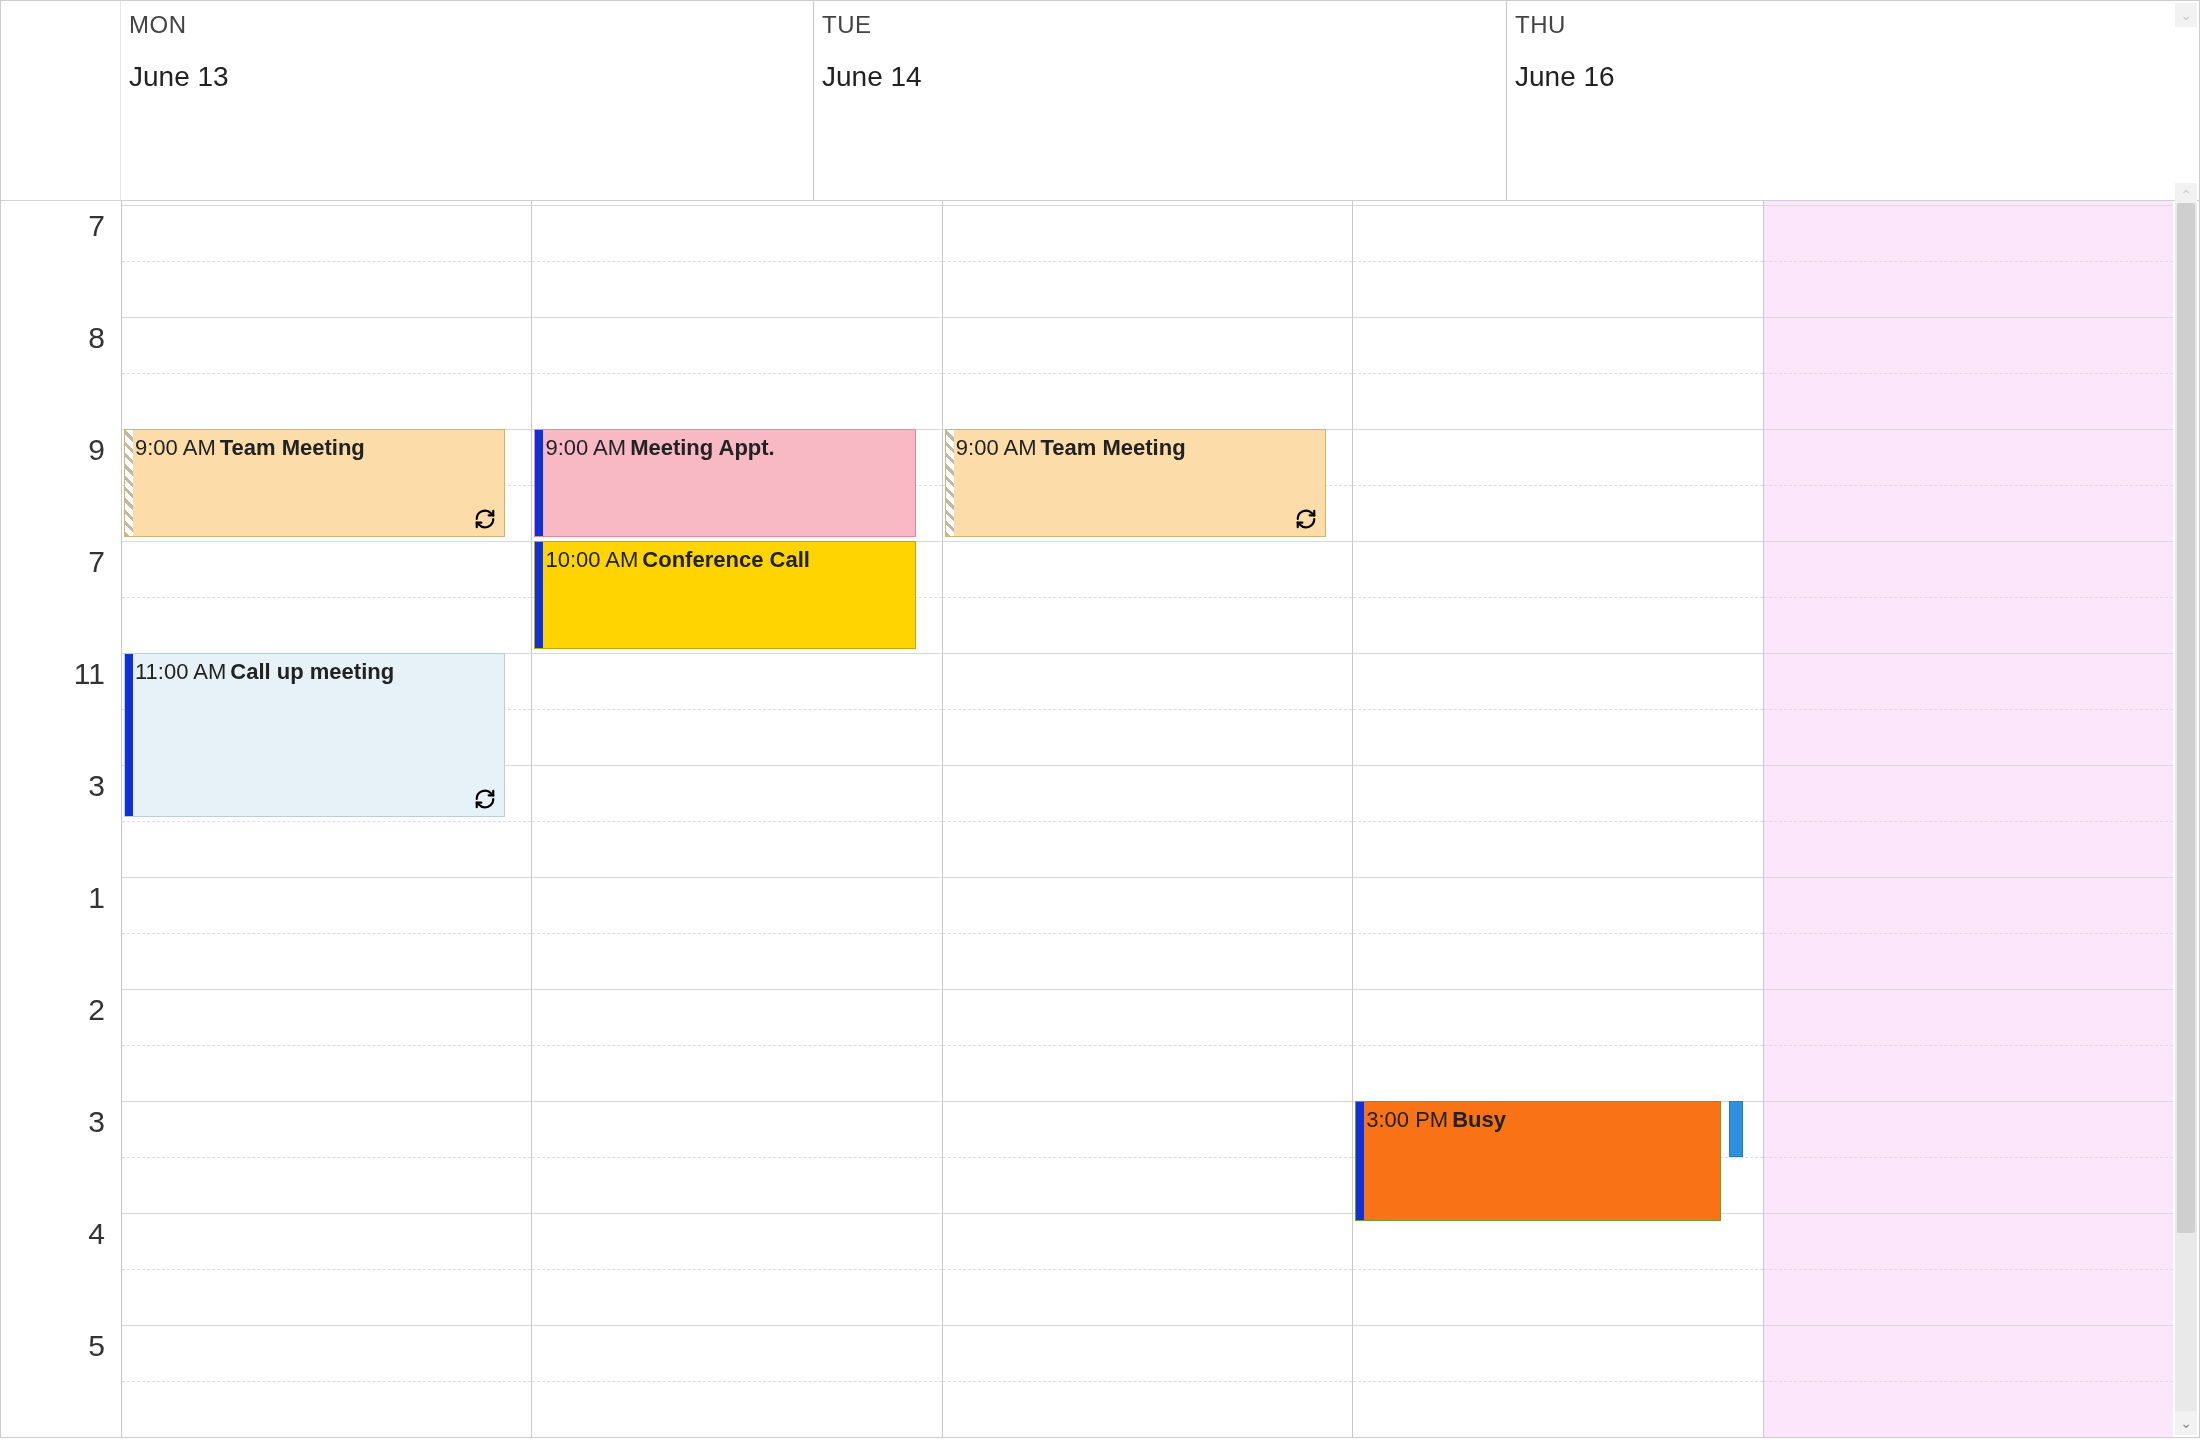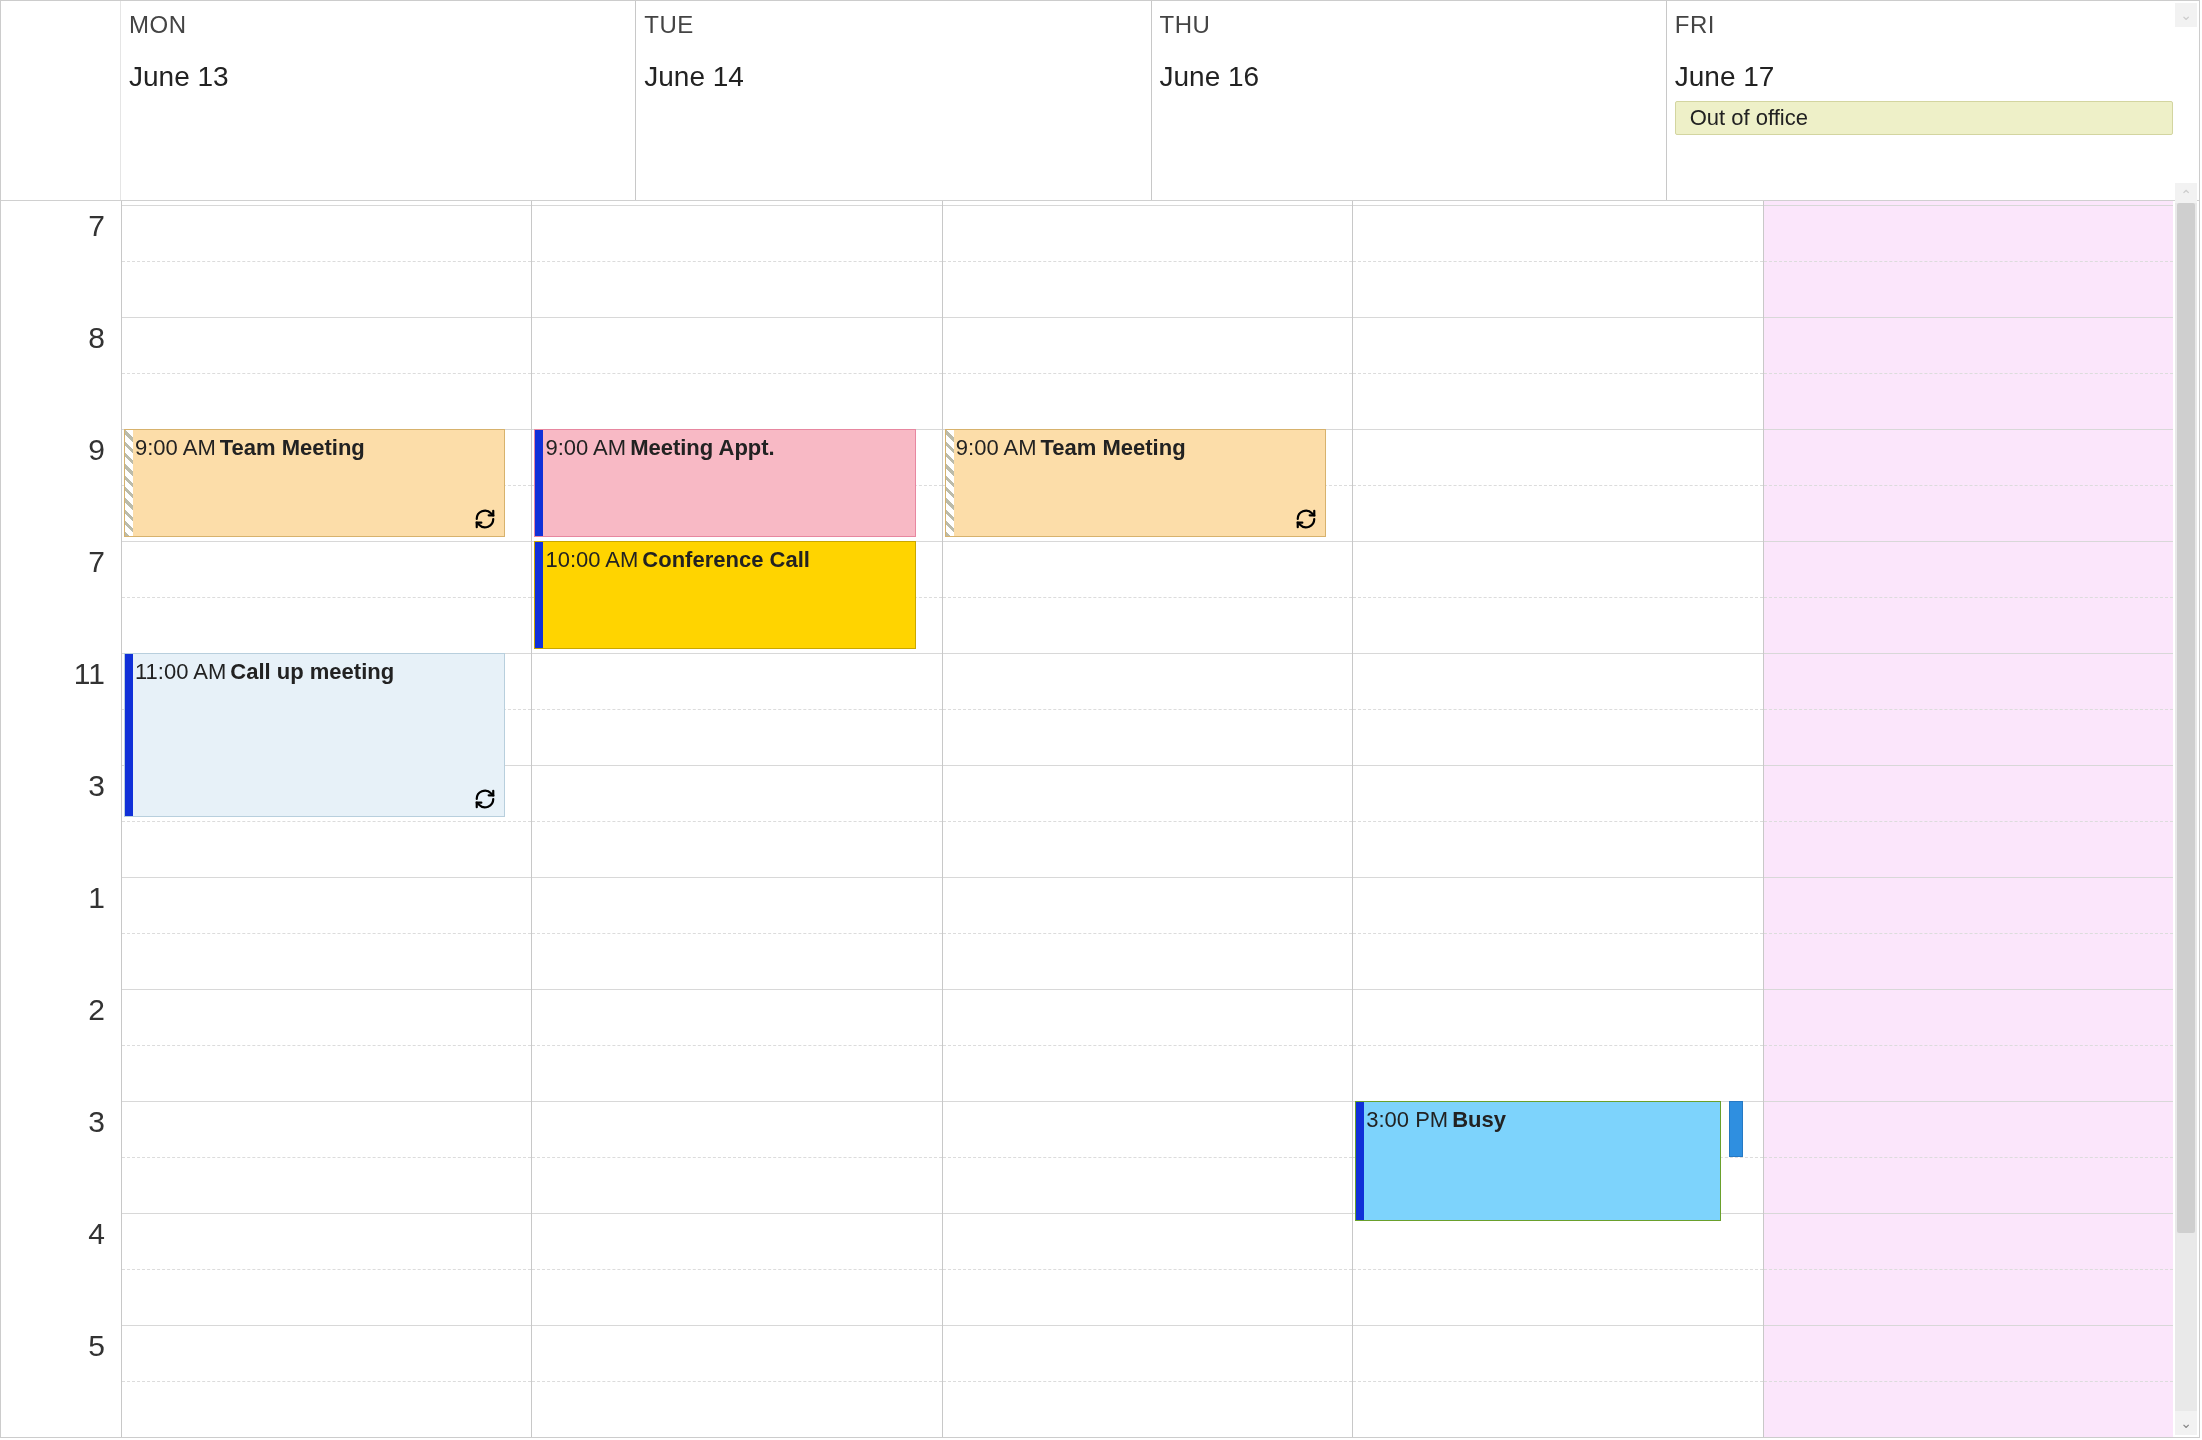--- a/index.html
+++ b/index.html
@@ -119,21 +119,21 @@
     width: 8px;
   }
   .event .stripe.busy-pattern {
     background-image: repeating-linear-gradient(45deg,#bba 0 3px,#fff 3px 8px);
   }
   .event .stripe.solid-blue { background: #1030d8; }
   .peach { background: #fcdda9; border-color: #d7b26d; }
   .pink  { background: #f8b9c5; border-color: #e787a0; }
   .yellow{ background: #ffd400; border-color: #c9a700; }
   .lightblue { background: #e7f1f8; border-color: #b8cfdd; }
-  .green { background: #7dd3fc; border-color: #6aa02c; }
+  .green { background: #f97316; border-color: #6aa02c; }
   .mini-blue {
     position: absolute;
     width: 14px;
     background: #2f8fe0;
     border: 1px solid #2679c4;
   }
 
   .recur-icon {
     position: absolute;
     right: 8px;
@@ -188,26 +188,20 @@
       <div class="dow">MON</div>
       <div class="date-label">June 13</div>
     </div>
     <div class="day-header">
       <div class="dow">TUE</div>
       <div class="date-label">June 14</div>
     </div>
     <div class="day-header">
       <div class="dow">THU</div>
       <div class="date-label">June 16</div>
-    </div>
-    <div class="day-header" style="padding-right:26px;">
-      <div class="allday-bg"></div>
-      <div class="dow">FRI</div>
-      <div class="date-label">June 17</div>
-      <div class="allday-event">Out of office</div>
     </div>
   </div>
 
   <div class="grid-body">
     <div class="time-gutter" id="time-gutter">
         <div class="hour-label" style="top: 12px;">7</div>
         <div class="hour-label" style="top: 124px;">8</div>
         <div class="hour-label" style="top: 236px;">9</div>
         <div class="hour-label" style="top: 348px;">7</div>
         <div class="hour-label" style="top: 460px;">11</div>

